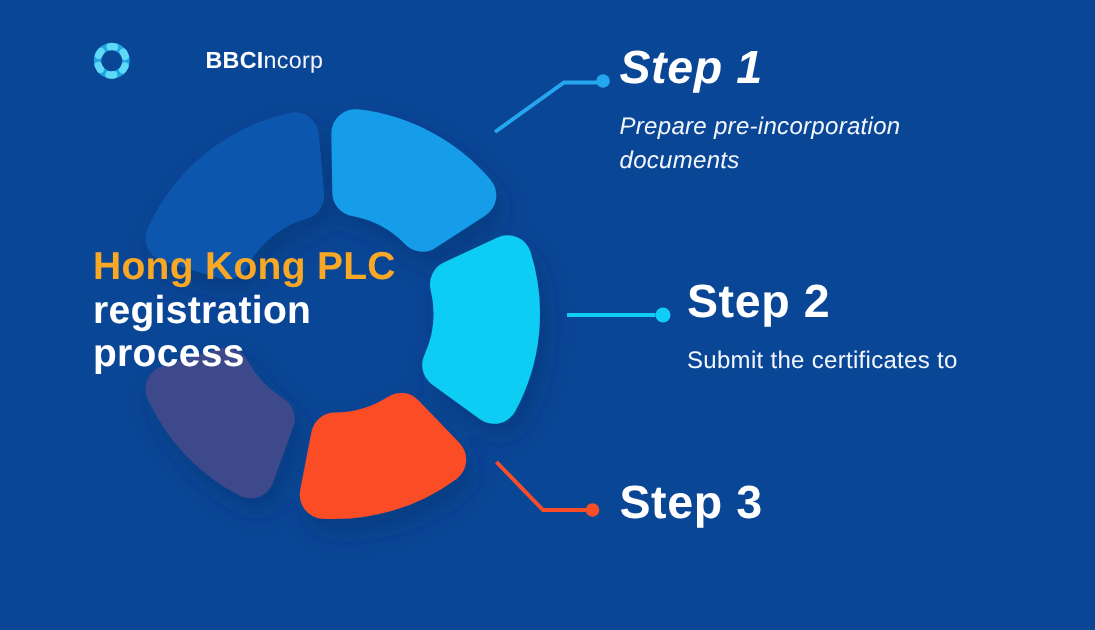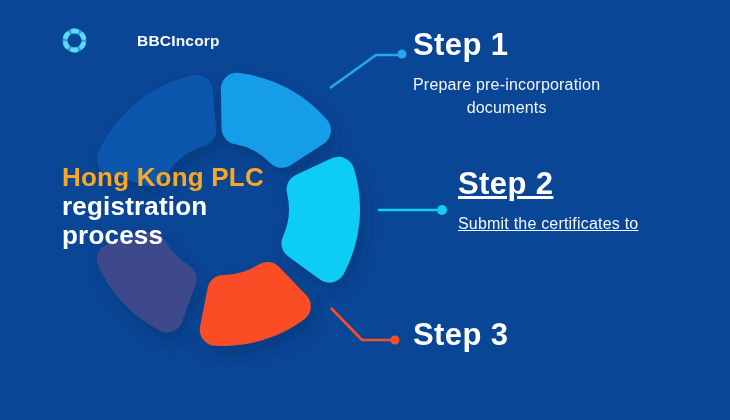--- a/index.html
+++ b/index.html
@@ -7,31 +7,31 @@
     position:relative;width:730px;height:420px;overflow:hidden;
     background:#0A4696;
     font-family:"Liberation Sans","DejaVu Sans",sans-serif;
   }
   .figure-svg{position:absolute;left:0;top:0;width:730px;height:420px;}
   
   .logo{position:absolute;left:60px;top:26px;display:flex;align-items:center;gap:7px;}
   .logo svg{display:block;}
   .brand{color:#ffffff;font-size:15.5px;letter-spacing:.2px;}
   .brand .b{font-weight:800;margin-left:41px;}
-  .brand .r{font-weight:700;opacity:.95;}
+  .brand .r{font-weight:400;opacity:.95;}
   
   .title{position:absolute;left:62px;top:163px;line-height:29px;font-size:26px;font-weight:800;letter-spacing:.2px;}
   .title .t-accent{color:#F9A826;}
   .title .t-white{color:#ffffff;}
   
   .step{position:absolute;color:#ffffff;}
   .step h2{margin:0;font-size:31px;font-weight:800;letter-spacing:.4px;color:#ffffff;}
-  .step p{margin:10px 0 0 0;font-size:16px;font-weight:400;line-height:23px;color:#F2F6FD;letter-spacing:.2px;text-align:center;}
-  .step1{left:413px;top:27px;}
-  .step2{left:458px;top:166px;text-decoration:underline;}
+  .step p{margin:10px 0 0 0;font-size:16px;font-weight:400;line-height:23px;color:#F2F6FD;letter-spacing:.2px;}
+  .step1{left:413px;top:27px;font-style:italic;}
+  .step2{left:458px;top:183px;}
   .step3{left:413px;top:317px;}
 </style>
 </head>
 <body>
 
 <div class="canvas">
 
   <svg id="fig" class="figure-svg" viewBox="0 0 730 420">
     <defs>
       <filter id="segShadow" x="-40%" y="-40%" width="180%" height="180%">

